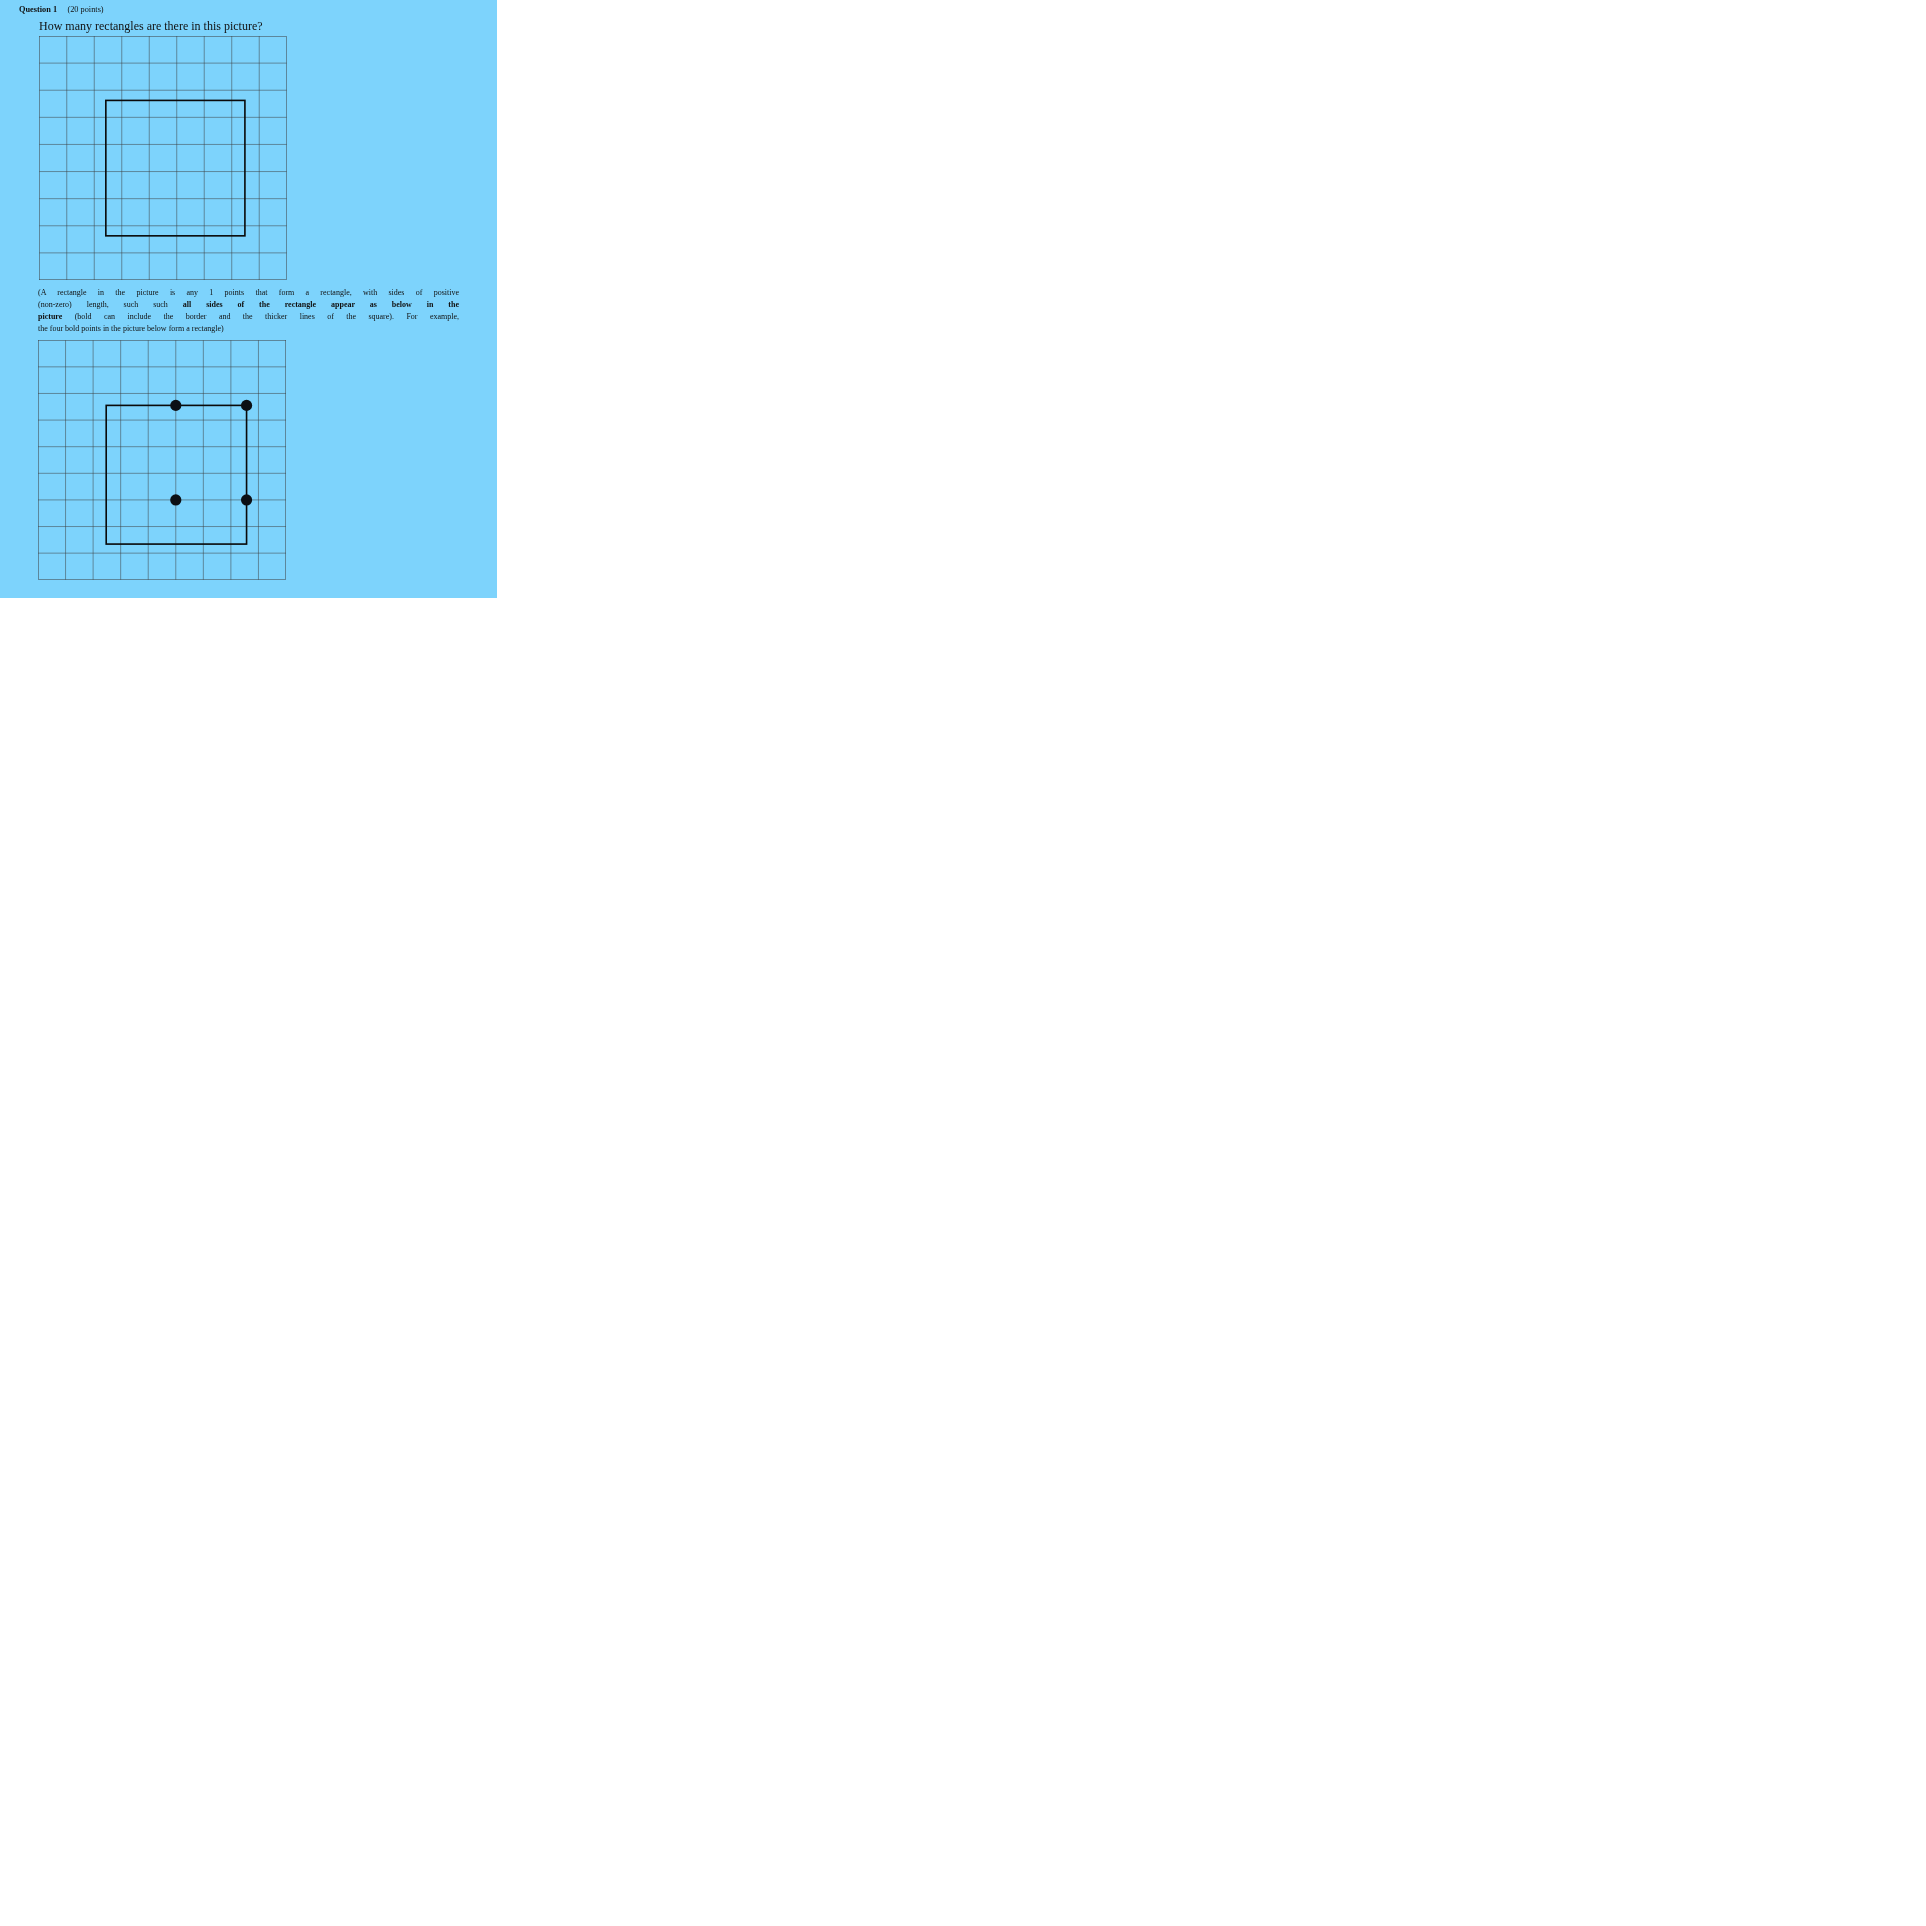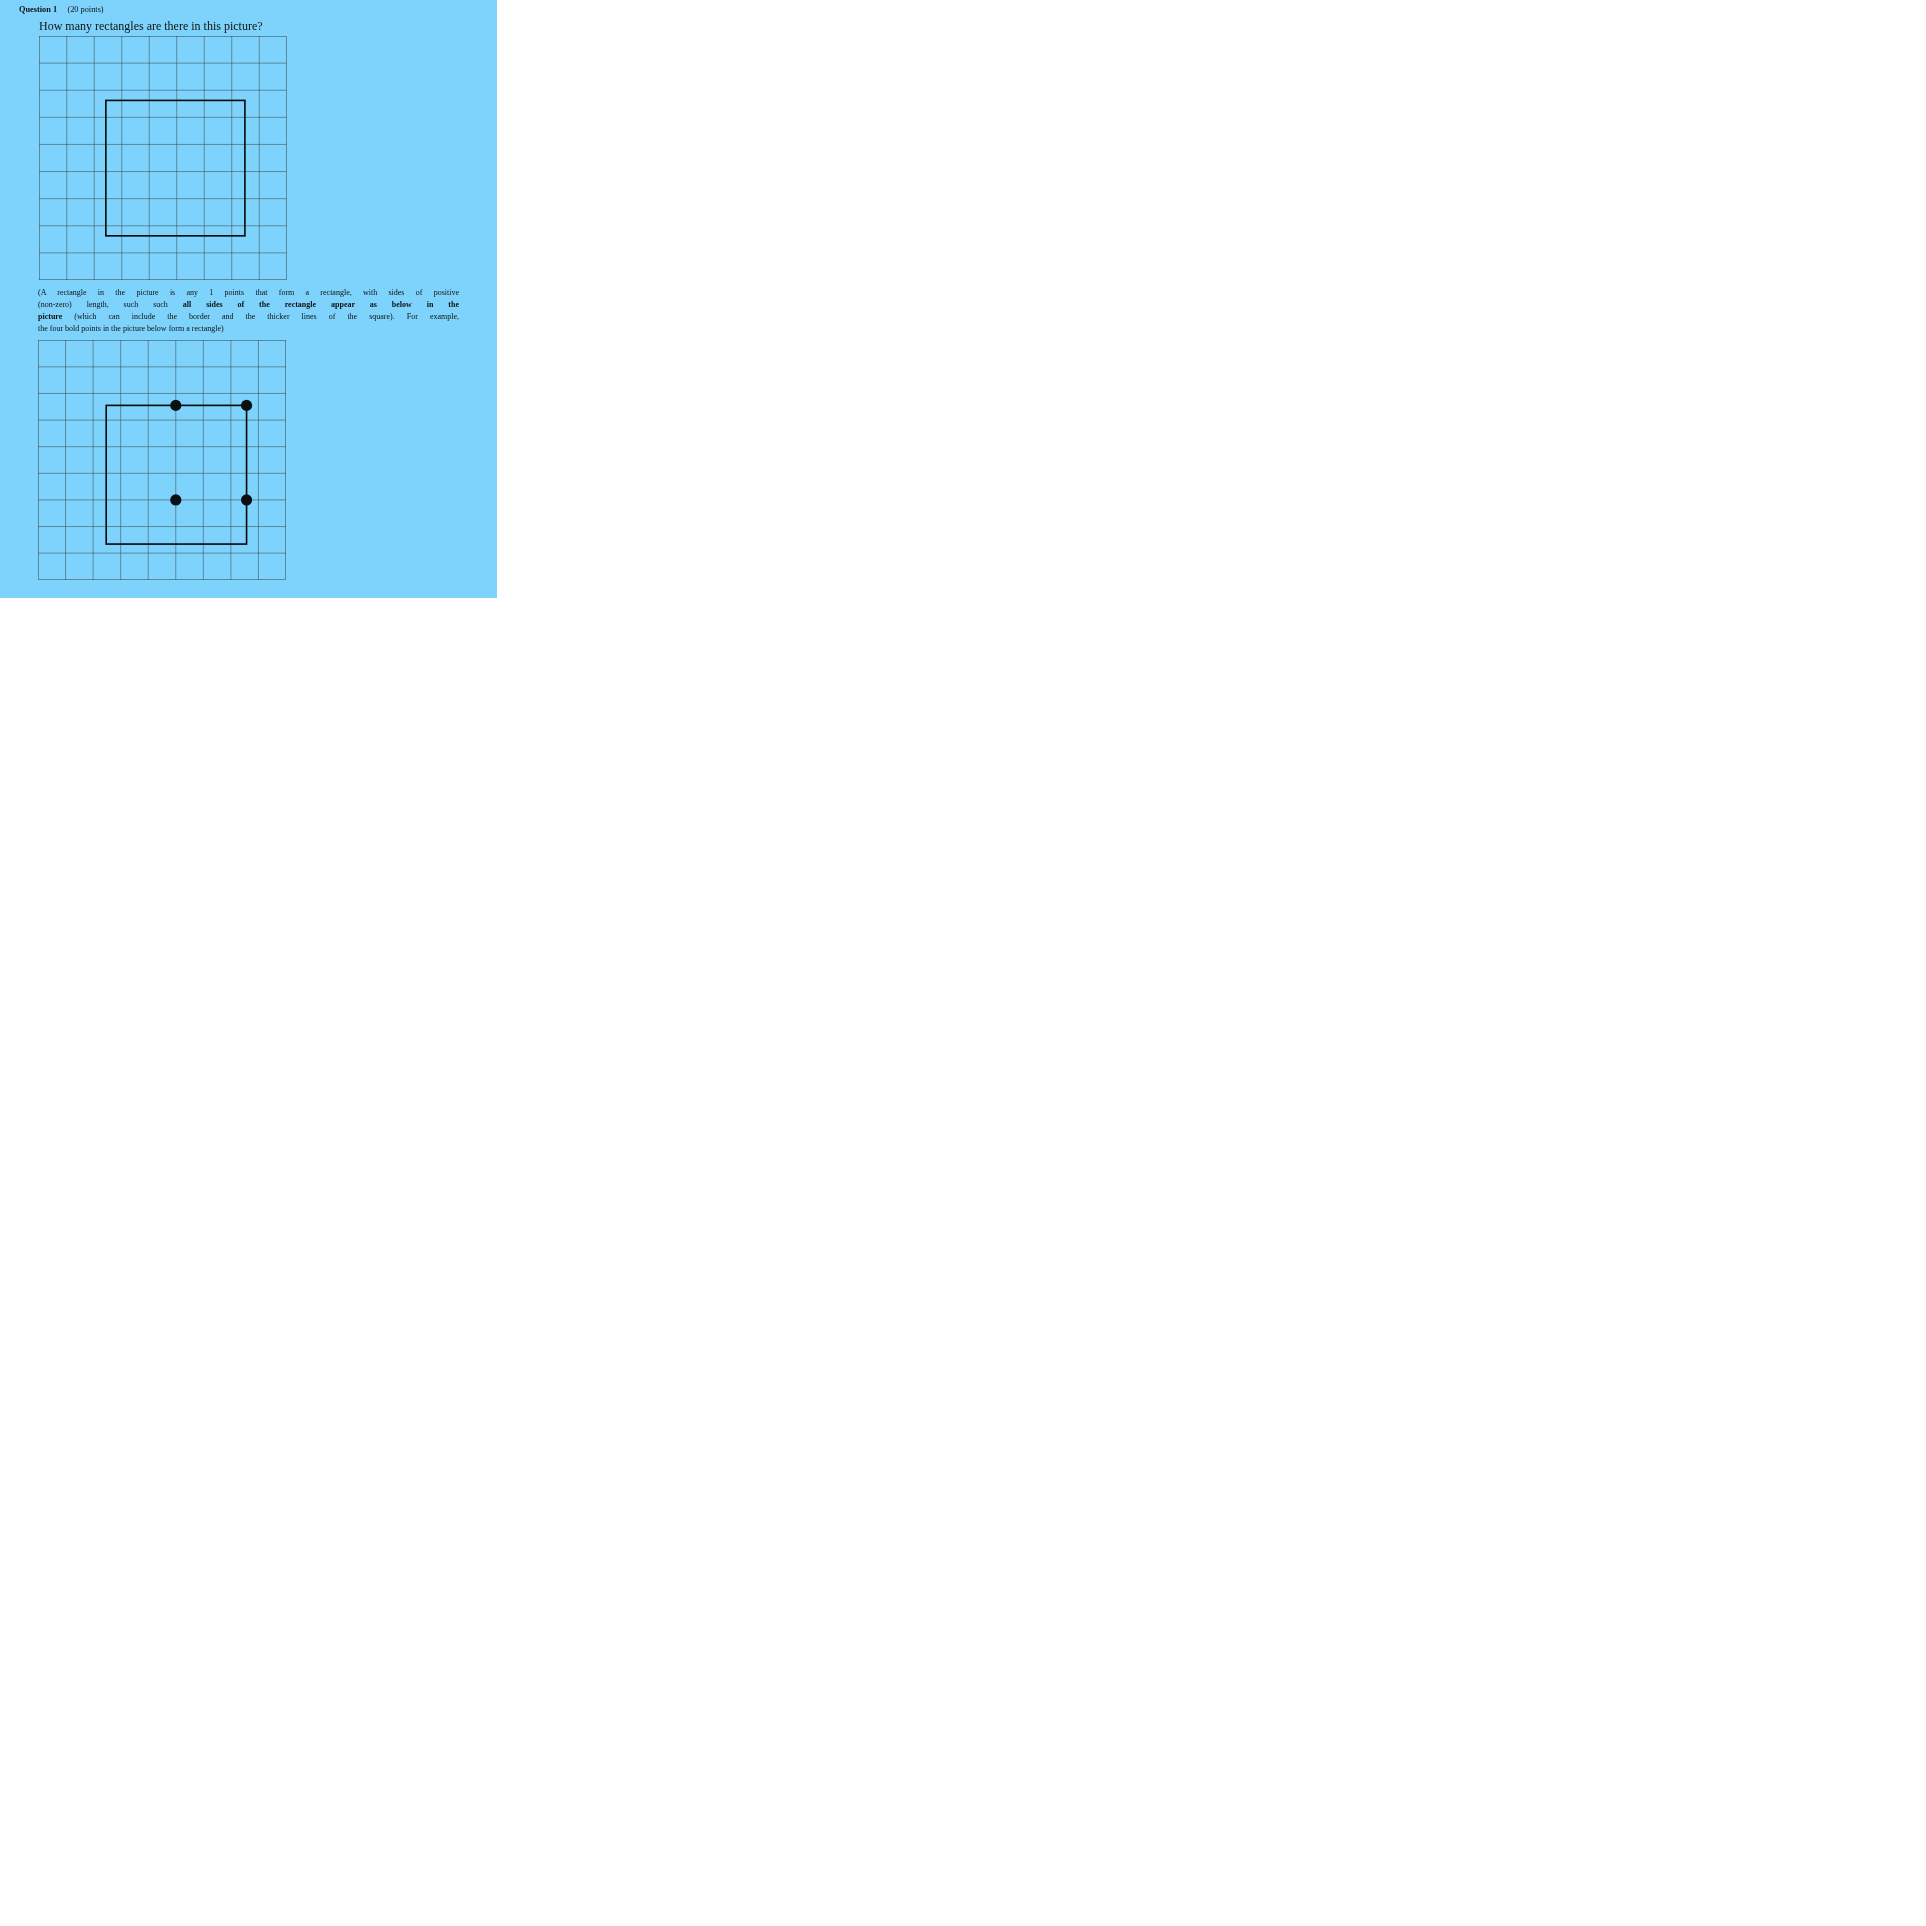--- a/index.html
+++ b/index.html
@@ -70,21 +70,21 @@
         <line x1="0" y1="493.1111111111111" x2="643" y2="493.1111111111111" stroke="#3d3d3d" stroke-width="1.3"></line>
         <line x1="0" y1="563.5555555555555" x2="643" y2="563.5555555555555" stroke="#3d3d3d" stroke-width="1.3"></line>
         <rect x="0.65" y="0.65" width="641.7" height="632.7" fill="none" stroke="#3d3d3d" stroke-width="1.3"></rect>
         <rect x="172.967" y="167.376" width="361.36600000000004" height="351.87" fill="none" stroke="#0a0a0a" stroke-width="4.2"></rect>
       </svg>
   </div>
 
   <div class="explanation">
     <div class="exp-line"><span>(A rectangle in the picture is any 1 points that form a rectangle, with sides of positive</span></div>
     <div class="exp-line"><span>(non-zero) length, such such </span><b>all sides of the rectangle appear as below in the</b></div>
-    <div class="exp-line"><b>picture</b><span> (which can include the border and the thicker lines of the square). For example,</span></div>
+    <div class="exp-line"><b>picture</b><span> (bold can include the border and the thicker lines of the square). For example,</span></div>
     <div class="exp-line last"><span>the four bold points in the picture below form a rectangle)</span></div>
   </div>
 
   <div class="figure fig-example">
     <svg viewBox="0 0 644 622" width="248" height="240">
         <line x1="71.55555555555556" y1="0" x2="71.55555555555556" y2="622" stroke="#3d3d3d" stroke-width="1.3"></line>
         <line x1="143.11111111111111" y1="0" x2="143.11111111111111" y2="622" stroke="#3d3d3d" stroke-width="1.3"></line>
         <line x1="214.66666666666666" y1="0" x2="214.66666666666666" y2="622" stroke="#3d3d3d" stroke-width="1.3"></line>
         <line x1="286.22222222222223" y1="0" x2="286.22222222222223" y2="622" stroke="#3d3d3d" stroke-width="1.3"></line>
         <line x1="357.77777777777777" y1="0" x2="357.77777777777777" y2="622" stroke="#3d3d3d" stroke-width="1.3"></line>

